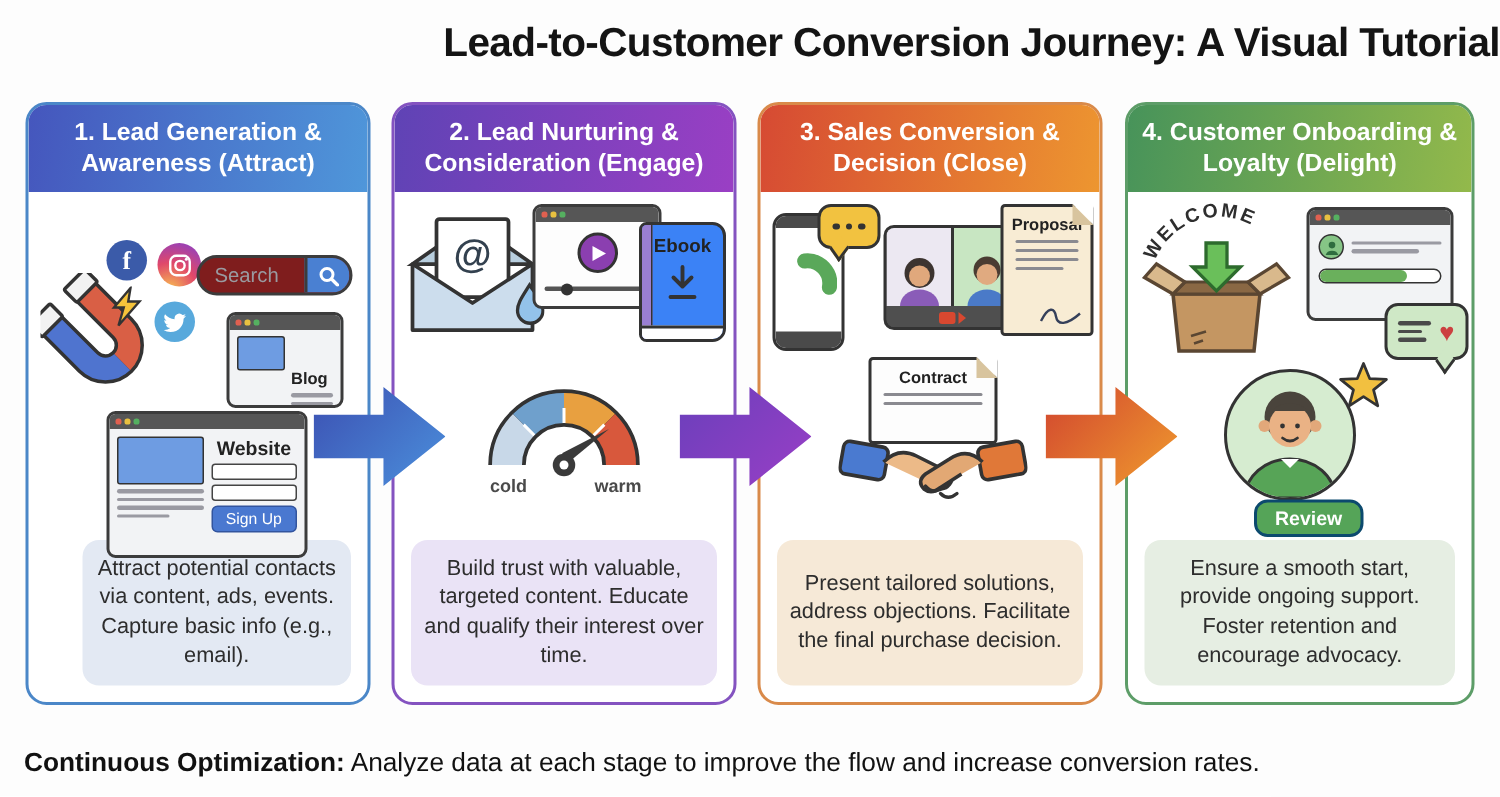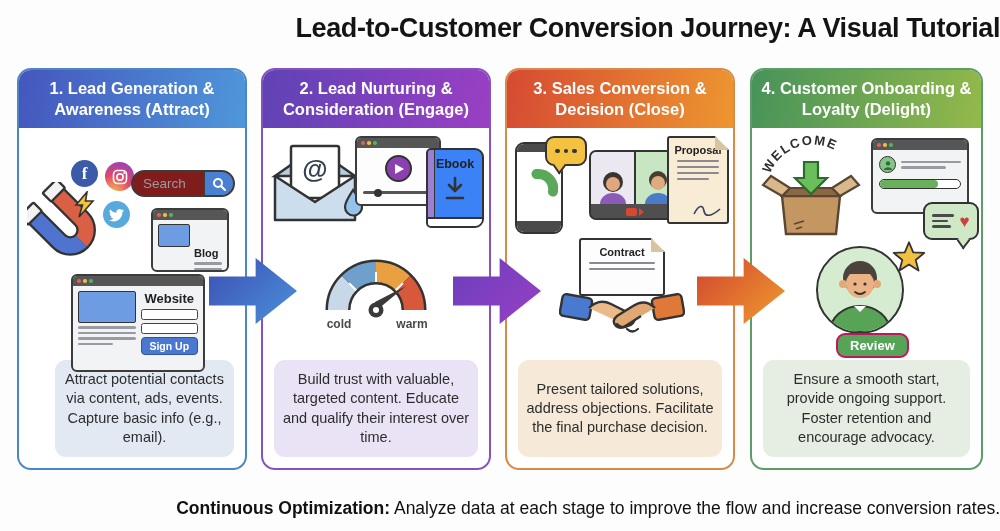--- a/index.html
+++ b/index.html
@@ -44,21 +44,21 @@
   
   .flow-arrow {
     position:absolute; top:258px; width:88px; height:66px; z-index:6;
     clip-path:polygon(0 28%, 53% 28%, 53% 0, 100% 50%, 53% 100%, 53% 72%, 0 72%);
   }
   #arrow1 { left:209px; background:linear-gradient(135deg,var(--arrow1-a),var(--arrow1-b)); }
   #arrow2 { left:453px; background:linear-gradient(135deg,var(--arrow2-a),var(--arrow2-b)); }
   #arrow3 { left:697px; background:linear-gradient(135deg,var(--arrow3-a),var(--arrow3-b)); }
   
   .footer {
-    position:absolute; bottom:12px; width:100%; text-align:right;
+    position:absolute; bottom:12px; width:100%; text-align:left;
     font-size:17.5px; color:#111;padding-left:16px;
   }
   .footer .lead { font-weight:bold; }
   
   .bw { position:absolute; border:2px solid #3c3c3c; border-radius:6px; background:#fff; overflow:hidden; }
   .bw-bar { height:10px; background:#565656; display:flex; align-items:center; gap:2.5px; padding-left:4px; }
   .dot { width:3.5px; height:3.5px; border-radius:50%; }
   .dot.r { background:#e06050; } .dot.y { background:#e8c040; } .dot.g { background:#55b060; }
   .tline { height:2.5px; background:#9a9aa2; border-radius:2px; margin:3px 0; }
   
@@ -80,21 +80,21 @@
   .blog-body { padding:4px 5px; }
   .blog-row { display:flex; gap:4px; align-items:flex-start; }
   .img-rect { background:#6e9ce2; border:1.5px solid #333; border-radius:2px; }
   .blog-label { font-weight:bold; font-size:11px; color:#222;margin-top:23px; }
   .website-window { left:52px; top:118px; width:134px; height:98px; background:#f2f3f5; }
   .web-body { display:flex; gap:5px; padding:5px; }
   .web-col { flex:1; }
   .web-label { font-weight:bold; font-size:13px; color:#222; text-align:center; margin-bottom:3px; }
   .web-input { height:11px; background:#fff; border:1.5px solid #444; border-radius:2.5px; margin:3px 0; }
   .signup-btn { margin-top:3px; background:#4a78d0; border:1.5px solid #32549e; border-radius:4px;
-                color:#fff; font-weight:bold; font-size:10.5px; text-align:center; padding:2px 0; }
+                color:#fff; font-weight:normal; font-size:10.5px; text-align:center; padding:2px 0; }
   
   .video-window { left:92px; top:8px; width:86px; height:70px; background:#fdfdfd; }
   .vid-body { display:flex; flex-direction:column; align-items:center; padding-top:7px; }
   .play-circle { width:27px; height:27px; border-radius:50%; background:#8b3fb0; border:2px solid #333;
                  display:flex; align-items:center; justify-content:center; }
   .play-tri { width:0; height:0; border-left:9px solid #fff; border-top:5.5px solid transparent;
               border-bottom:5.5px solid transparent; margin-left:2px; }
   .vid-progress { position:relative; width:86%; height:3px; background:#555; border-radius:2px; margin-top:9px; }
   .vid-dot { position:absolute; left:16%; top:-2.5px; width:8px; height:8px; border-radius:50%; background:#333; }
   .ebook { position:absolute; right:5px; top:20px; width:58px; height:80px; background:#3b82f6;
@@ -153,21 +153,21 @@
                justify-content:center; gap:5px; }
   .fb-bubble::after { content:""; position:absolute; right:8px; bottom:-8px; width:9px; height:9px;
                background:#cfe8c6; border-right:2px solid #333; border-bottom:2px solid #333;
                transform:rotate(55deg) skewX(18deg); }
   .fb-lines .tline { width:22px; background:#4a4a4a; margin:3px 0; }
   .heart { color:#cc4040; font-size:17px; line-height:1; }
   .review-cluster { position:absolute; left:56px; top:112px; width:120px; height:118px; }
   .review-circle { position:absolute; left:8px; top:6px; width:88px; height:88px; border-radius:50%;
                    background:#d6ecd0; border:2.5px solid #333; overflow:hidden; }
   .review-star { position:absolute; right:2px; top:0; }
-  .review-pill { position:absolute; left:28px; bottom:0; background:#55a458; border:2px solid #be185d;
+  .review-pill { position:absolute; left:28px; bottom:0; background:#55a458; border:2px solid #0c4a6e;
                  border-radius:9px; color:#fff; font-weight:bold; font-size:13px; padding:3px 12px; }
   
   .gauge-label { font-weight:bold; fill:#4a4a4a; font-size:12px; }
 </style>
 </head>
 <body>
 
 <div class="canvas">
 
   <div class="title">Lead-to-Customer Conversion Journey: A Visual Tutorial</div>

